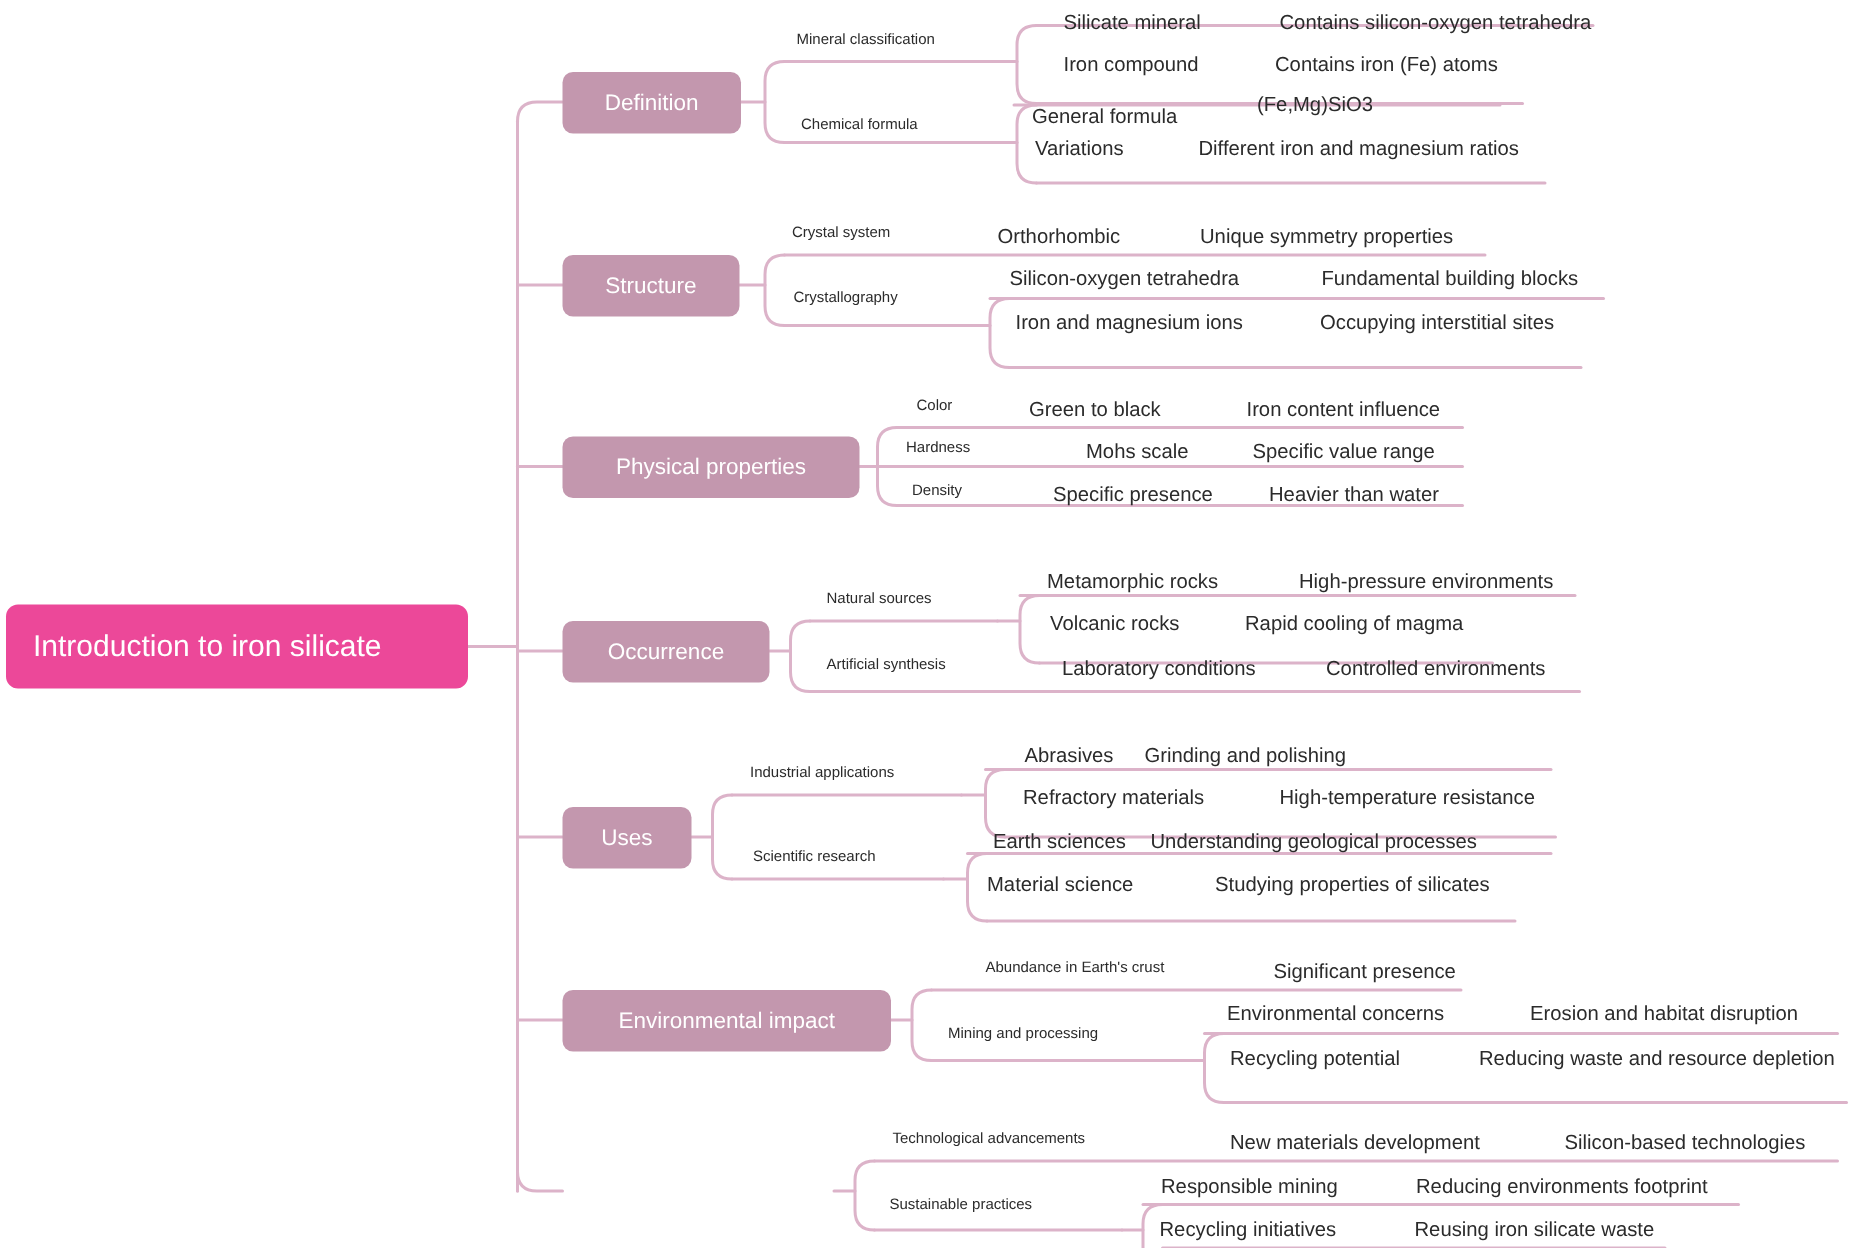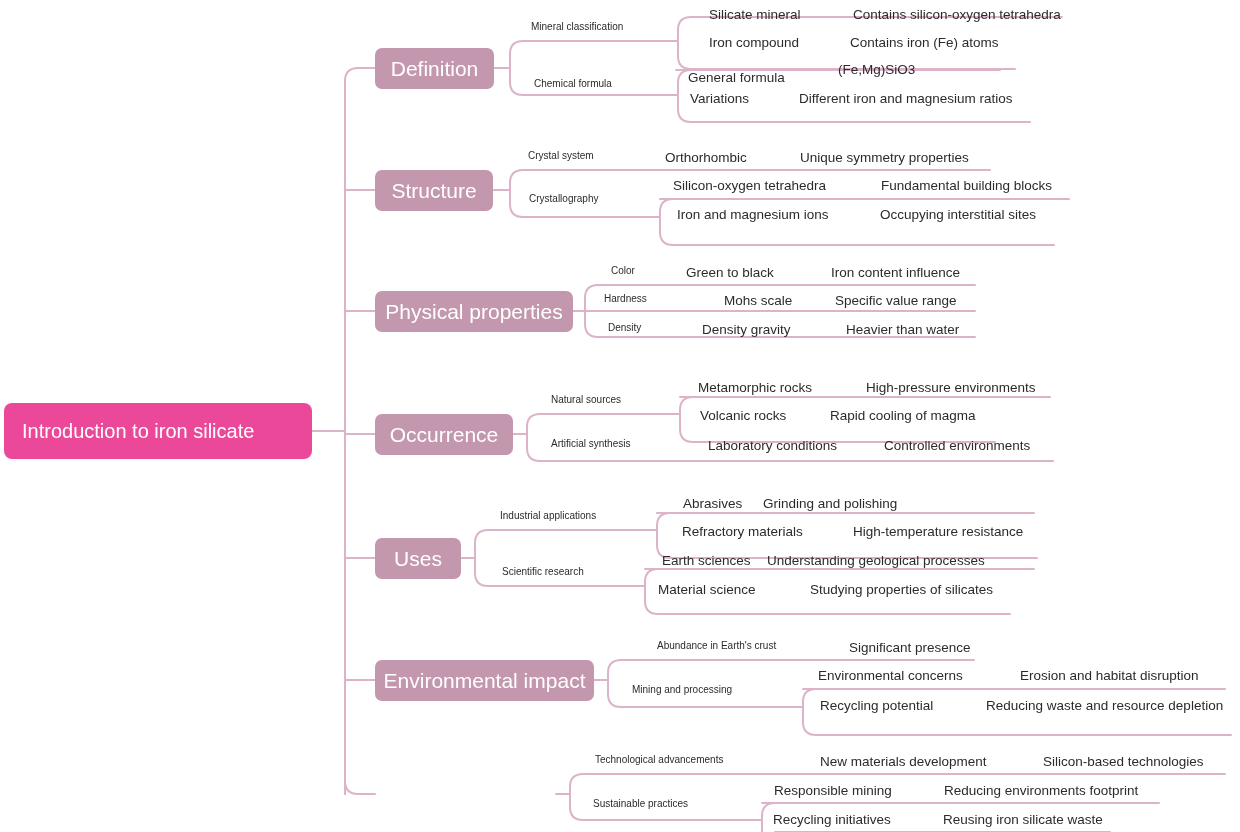--- a/index.html
+++ b/index.html
@@ -38,21 +38,21 @@
   }
   .node.root {
     background: #ec4899;
     font-size: 20px;
     border-radius: 8px;
     padding: 0 18px;
     justify-content: flex-start;
   }
   .node.branch {
     background: #c397ae;
-    font-size: 21px;
+    font-size: 15px;
     padding: 0 16px;
   }
   .leaf {
     position: absolute;
     font-size: 13.5px;
     color: #2b2b2b;
     white-space: nowrap;
     line-height: 1;
   }
   .leaf.lvl2 { font-size: 10px; }
@@ -207,21 +207,21 @@
 
   <div class="leaf lvl2" style="left:611px; top:266px;"><span>Color</span></div>
   <div class="leaf lvl3" style="left:686px; top:266px;"><span>Green to black</span></div>
   <div class="leaf lvl4" style="left:831px; top:266px;"><span>Iron content influence</span></div>
 
   <div class="leaf lvl2" style="left:604px; top:294px;"><span>Hardness</span></div>
   <div class="leaf lvl3" style="left:724px; top:294px;"><span>Mohs scale</span></div>
   <div class="leaf lvl4" style="left:835px; top:294px;"><span>Specific value range</span></div>
 
   <div class="leaf lvl2" style="left:608px; top:323px;"><span>Density</span></div>
-  <div class="leaf lvl3" style="left:702px; top:323px;"><span>Density gravity</span></div>
+  <div class="leaf lvl3" style="left:702px; top:323px;"><span>Specific presence</span></div>
   <div class="leaf lvl4" style="left:846px; top:323px;"><span>Heavier than water</span></div>
 
   <div class="leaf lvl2" style="left:551px; top:395px;"><span>Natural sources</span></div>
   <div class="leaf lvl3" style="left:698px; top:381px;"><span>Metamorphic rocks</span></div>
   <div class="leaf lvl4" style="left:866px; top:381px;"><span>High-pressure environments</span></div>
   <div class="leaf lvl3" style="left:700px; top:409px;"><span>Volcanic rocks</span></div>
   <div class="leaf lvl4" style="left:830px; top:409px;"><span>Rapid cooling of magma</span></div>
 
   <div class="leaf lvl2" style="left:551px; top:439px;"><span>Artificial synthesis</span></div>
   <div class="leaf lvl3" style="left:708px; top:439px;"><span>Laboratory conditions</span></div>

